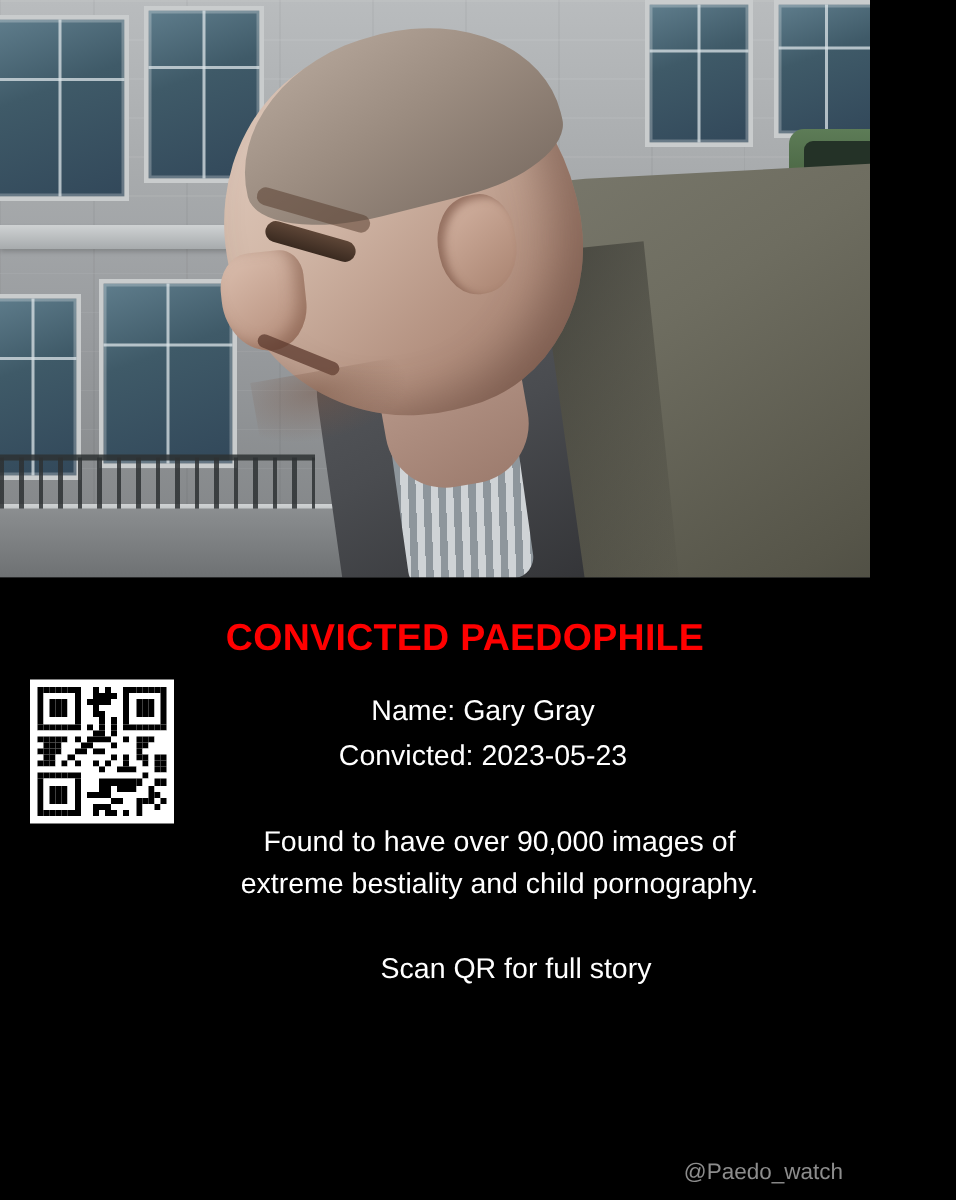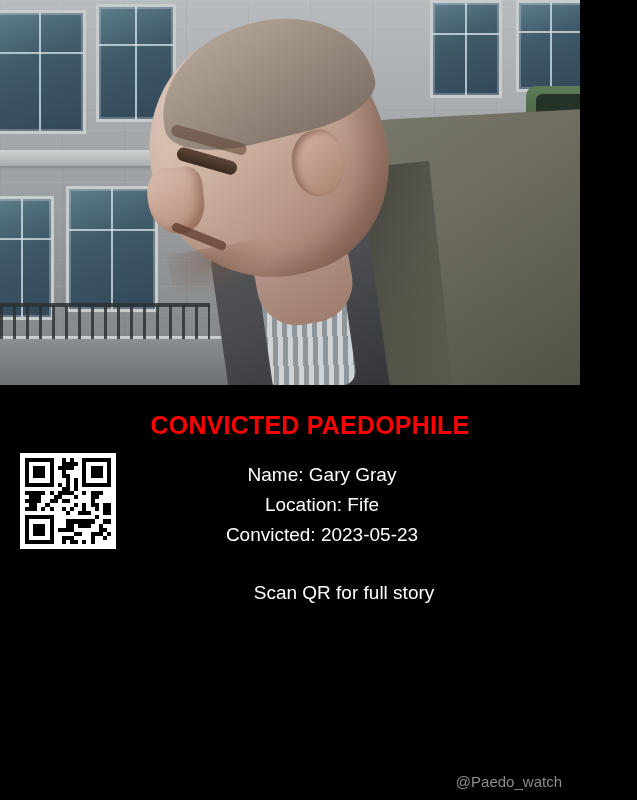--- a/index.html
+++ b/index.html
@@ -817,22 +817,22 @@
           <i class="on"></i>
           <i class=""></i>
           <i class=""></i>
           <i class=""></i>
           <i class=""></i>
         </div>
     </div>
 
     <div class="details">
       <div class="line">Name: Gary Gray</div>
-      <div class="line">Location: Fife</div>
       <div class="line">Convicted: 2023-05-23</div>
     </div>
 
+    <div class="desc">Found to have over 90,000 images of extreme bestiality and child pornography.</div>
 
     <div class="scan">Scan QR for full story</div>
 
     <div class="handle">@Paedo_watch</div>
   </div>
 </div>
 
 </body></html>

